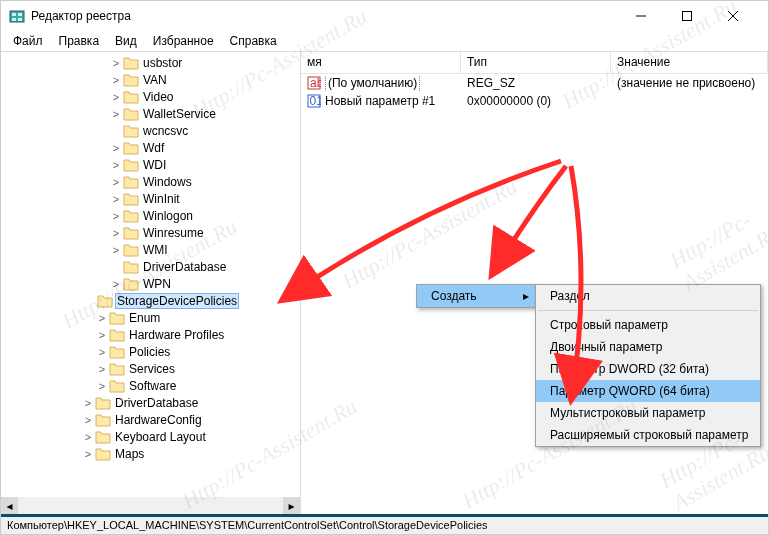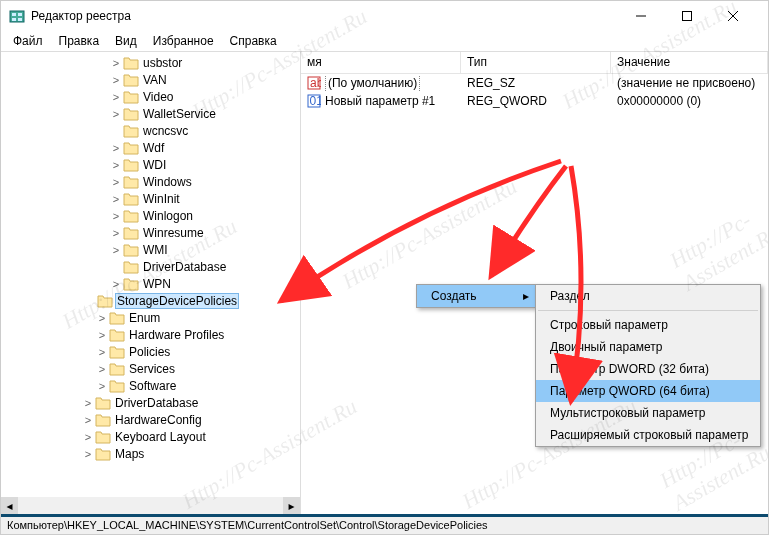--- a/index.html
+++ b/index.html
@@ -272,21 +272,20 @@
               <text x="3" y="11" font-size="8" fill="#c33">ab</text>
             </svg><span class="default-name">(По умолчанию)</span></div>
           <div class="cell" style="width:150px">REG_SZ</div>
           <div class="cell" style="flex:1">(значение не присвоено)</div>
         </div>
         <div class="row">
           <div class="cell" style="width:160px"><svg class="val-icon" viewBox="0 0 14 14">
               <rect x="1" y="1" width="12" height="12" fill="#fff" stroke="#36c"></rect>
               <text x="2.5" y="11" font-size="7" fill="#36c">011</text>
             </svg><span class="">Новый параметр #1</span></div>
-          <div class="cell" style="width:150px">REG_QWORD</div>
           <div class="cell" style="flex:1">0x00000000 (0)</div>
         </div>
       </div>
   </div>
 </div>
 
 <div class="statusbar">Компьютер\HKEY_LOCAL_MACHINE\SYSTEM\CurrentControlSet\Control\StorageDevicePolicies</div>
 
 <div class="context-menu create-menu">
   <div class="ctx-item hl">

